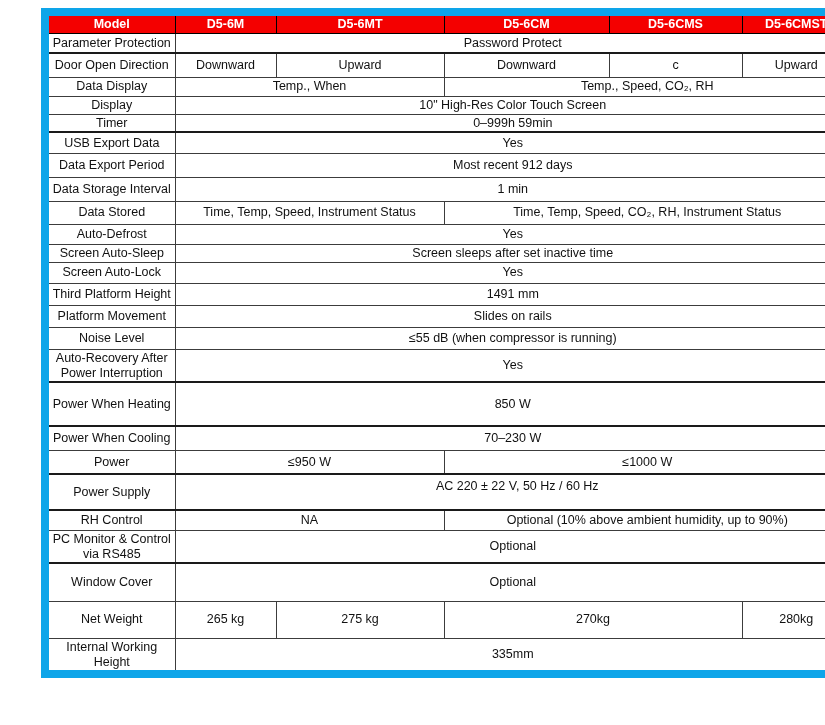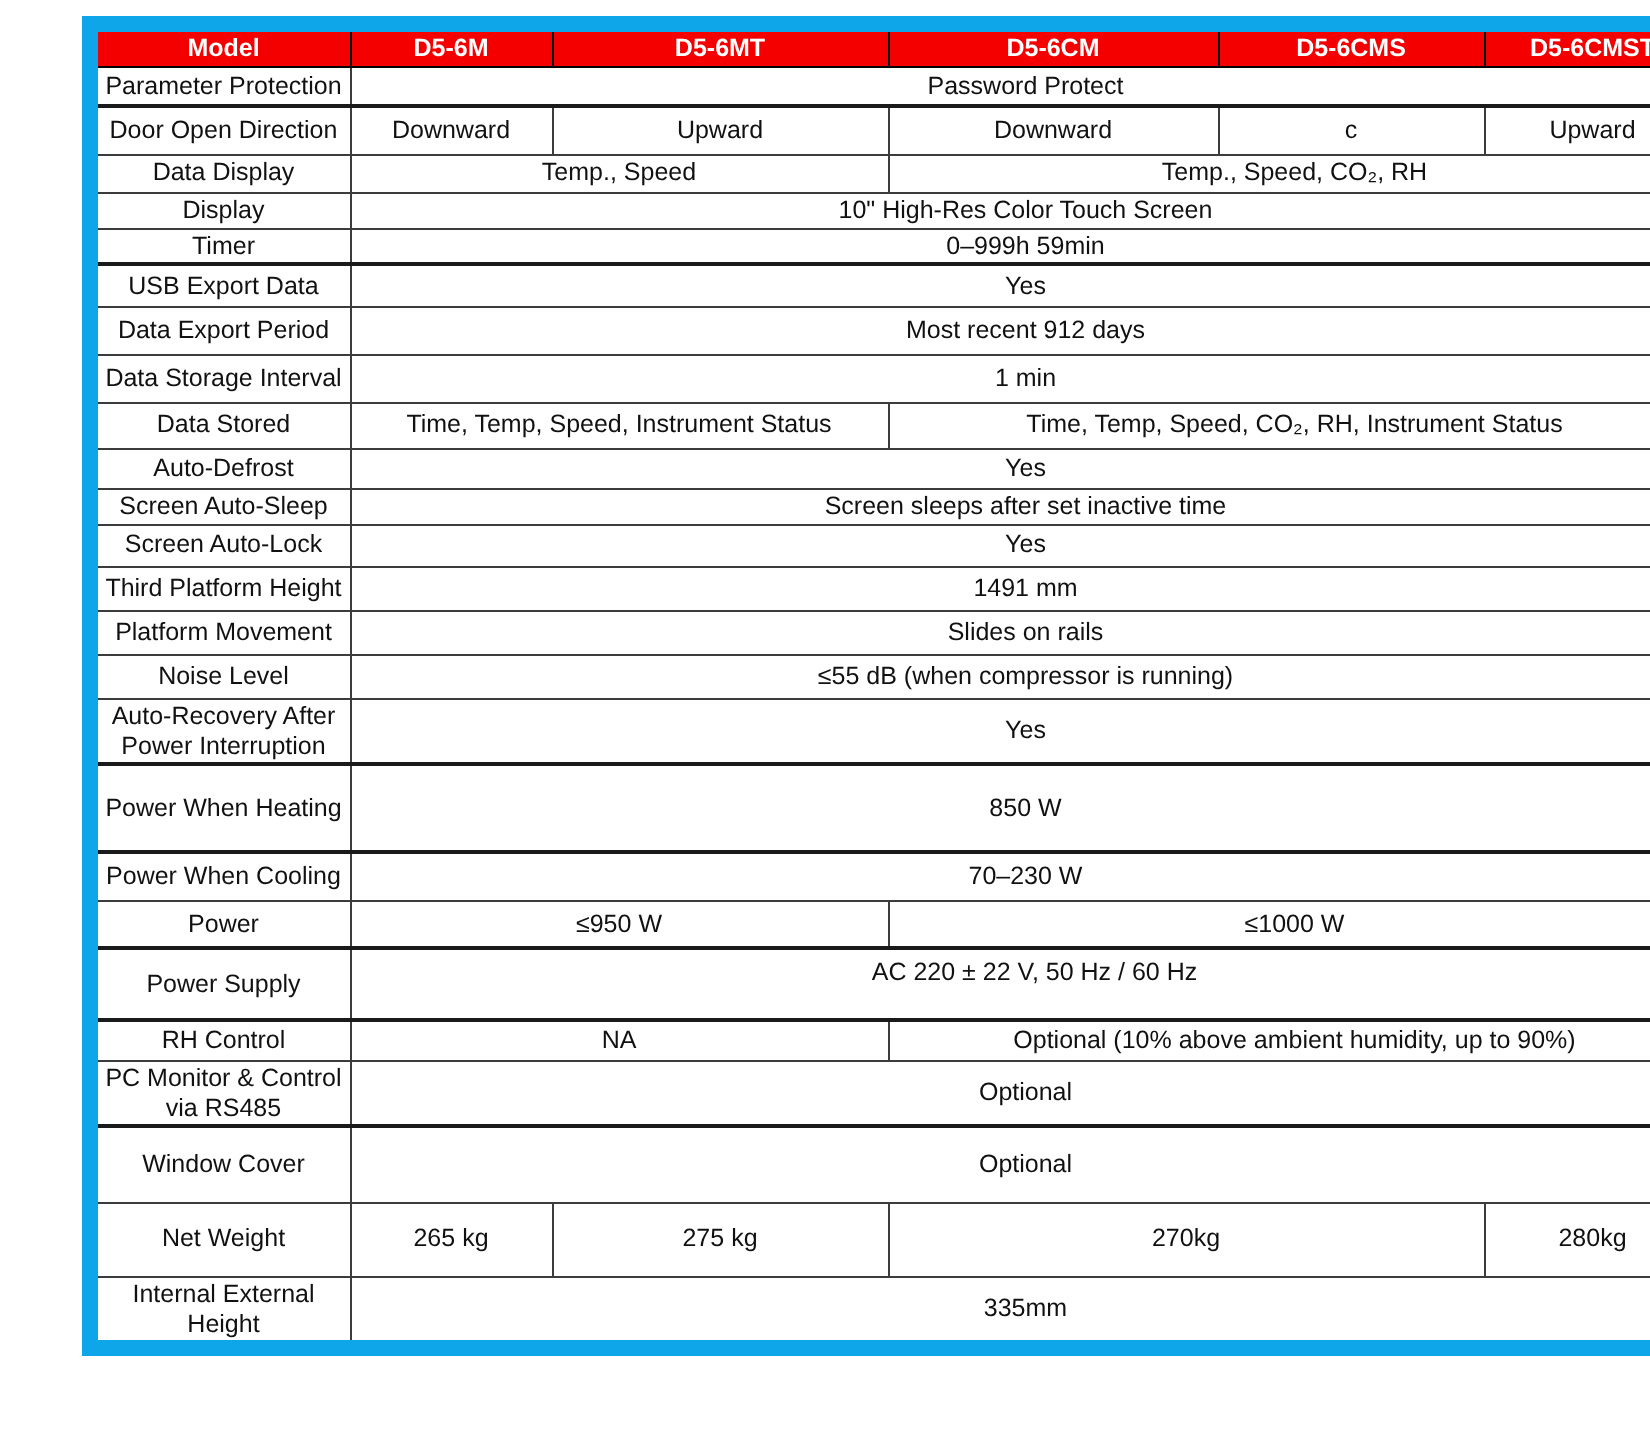--- a/index.html
+++ b/index.html
@@ -84,21 +84,21 @@
         <tr>
           <td class="row-label">Door Open Direction</td>
           <td>Downward</td>
           <td>Upward</td>
           <td>Downward</td>
           <td>c</td>
           <td>Upward</td>
         </tr>
         <tr>
           <td class="row-label">Data Display</td>
-          <td colspan="2">Temp., Speed</td>
+          <td colspan="2">Temp., When</td>
           <td colspan="3">Temp., Speed, CO₂, RH</td>
         </tr>
         <tr>
           <td class="row-label">Display</td>
           <td colspan="5">10" High-Res Color Touch Screen</td>
         </tr>
         <tr>
           <td class="row-label">Timer</td>
           <td colspan="5">0–999h 59min</td>
         </tr>
@@ -178,18 +178,18 @@
           <td colspan="5">Optional</td>
         </tr>
         <tr>
           <td class="row-label">Net Weight</td>
           <td>265 kg</td>
           <td>275 kg</td>
           <td colspan="2">270kg</td>
           <td>280kg</td>
         </tr>
         <tr>
-          <td class="row-label">Internal External Height</td>
+          <td class="row-label">Internal Working Height</td>
           <td colspan="5">335mm</td>
         </tr>
       </tbody>
   </table>
 </div>
 
 </body></html>

